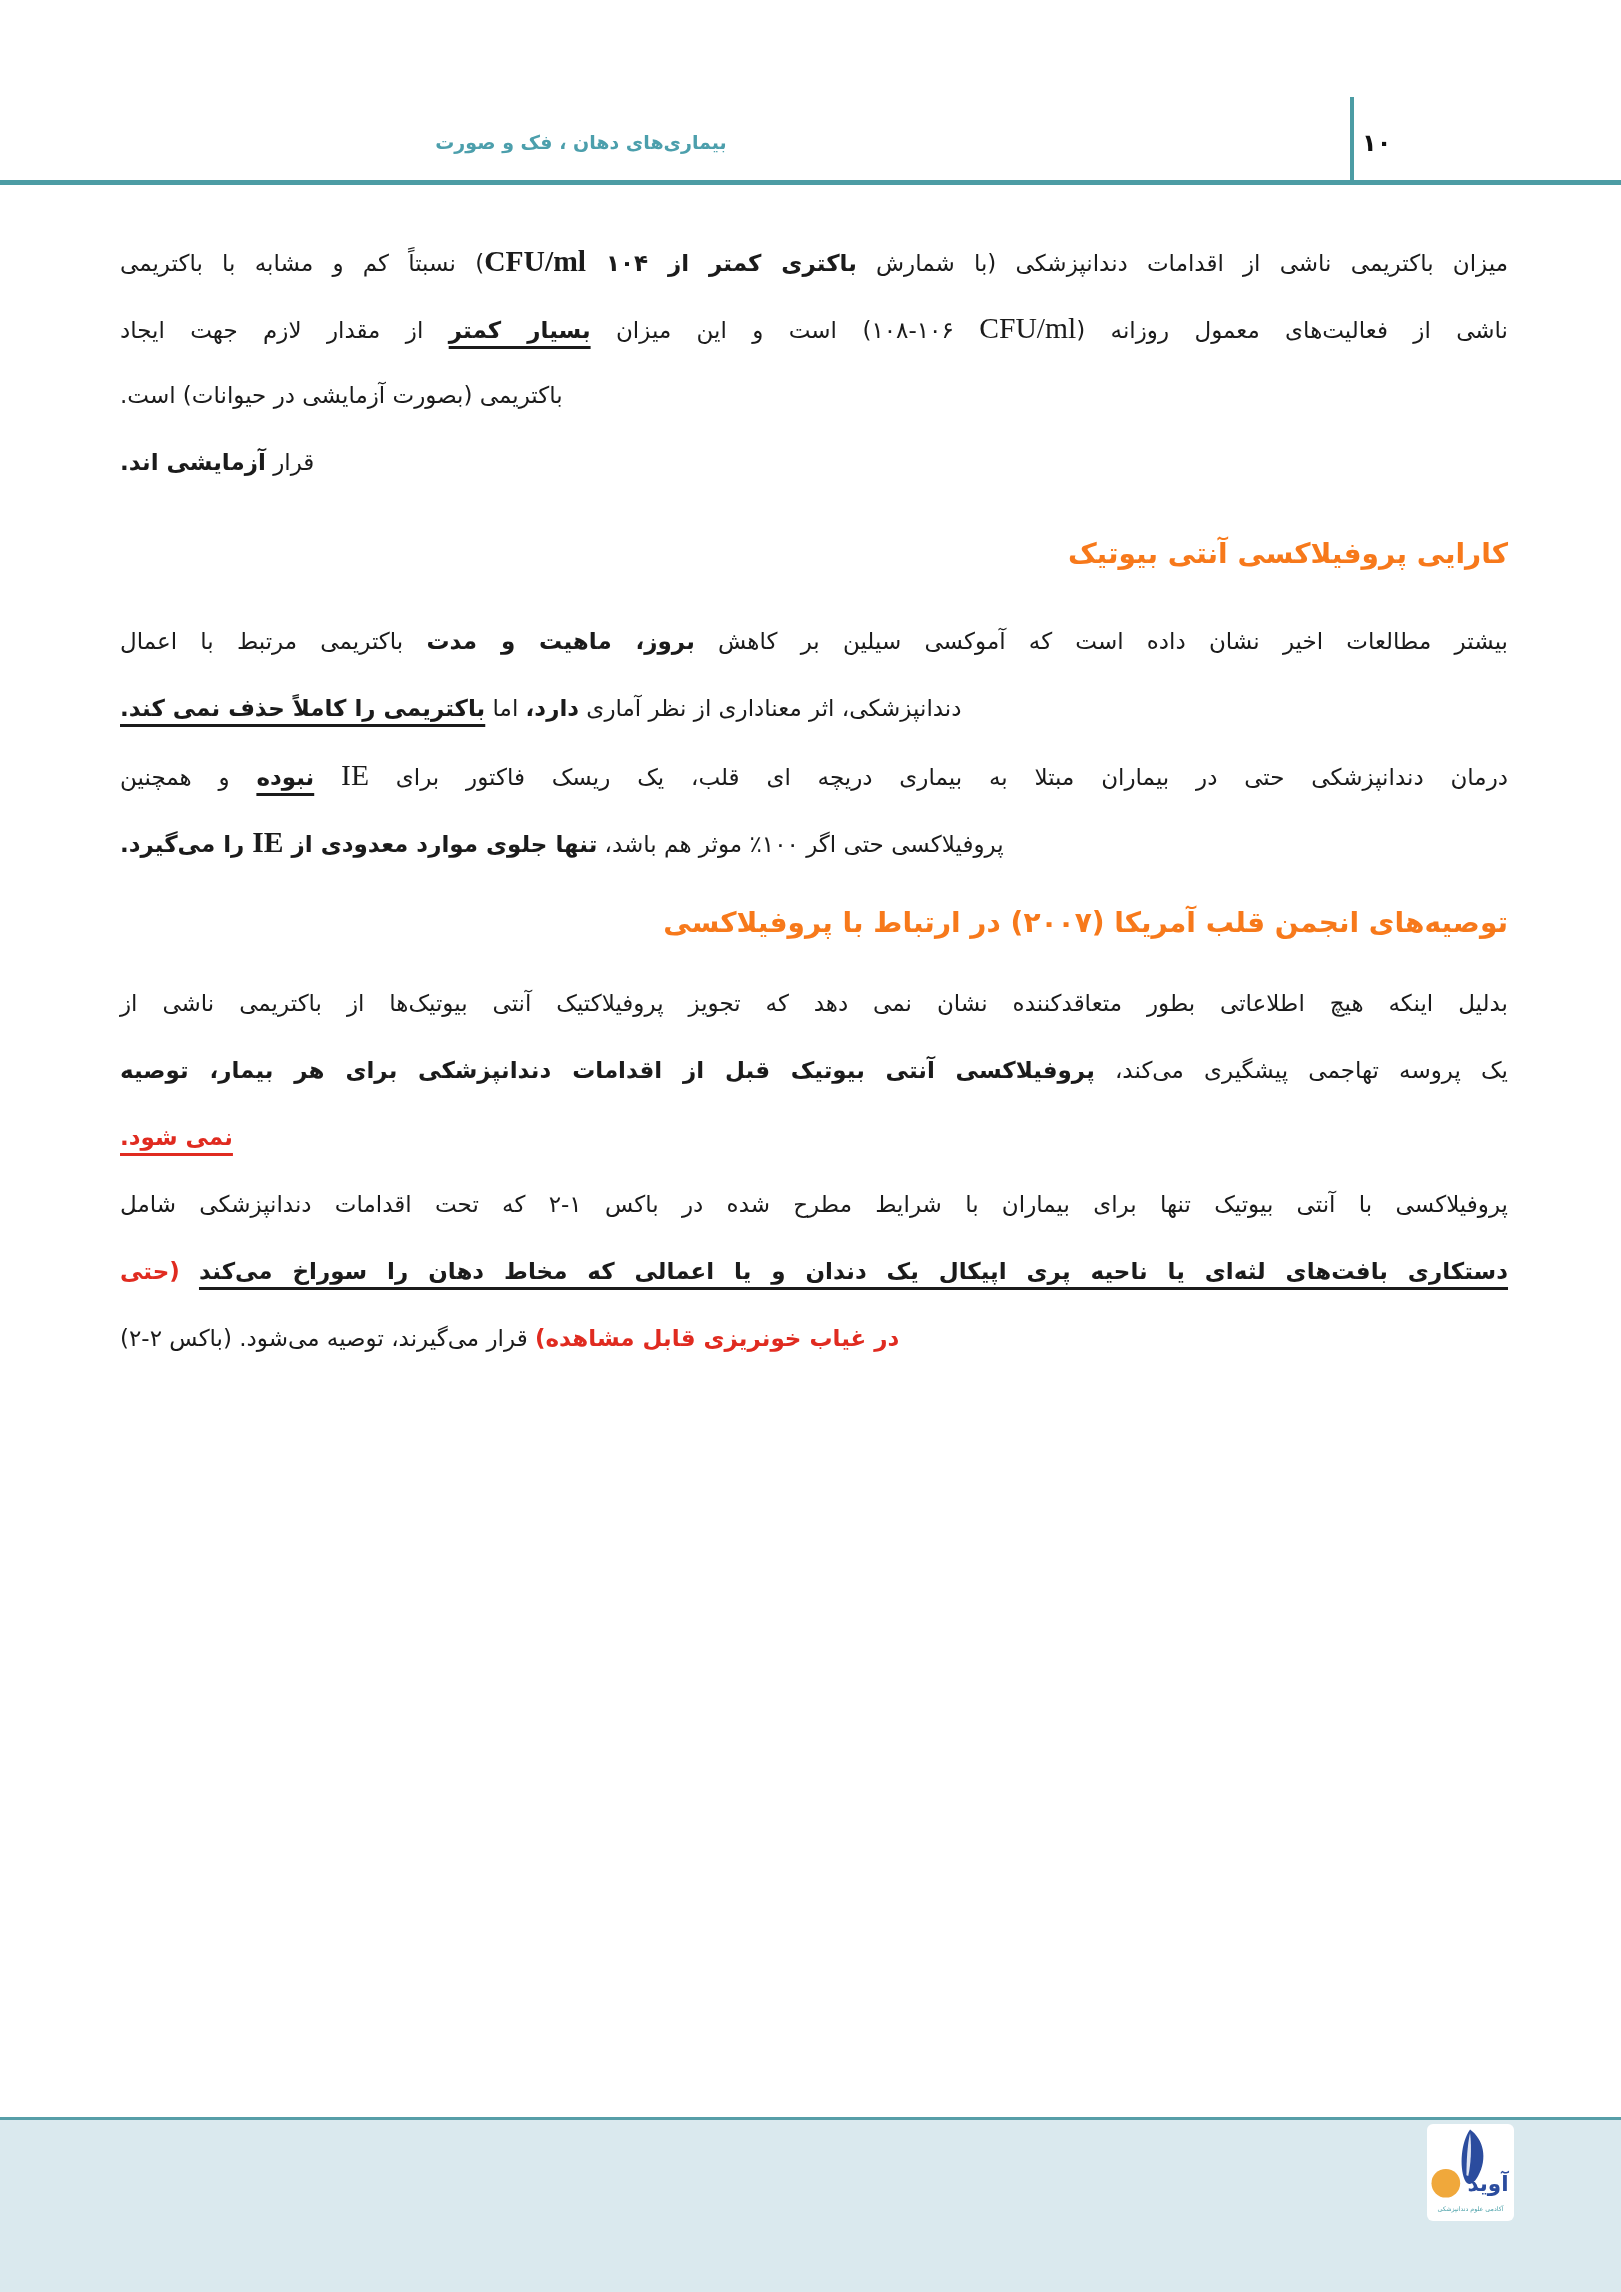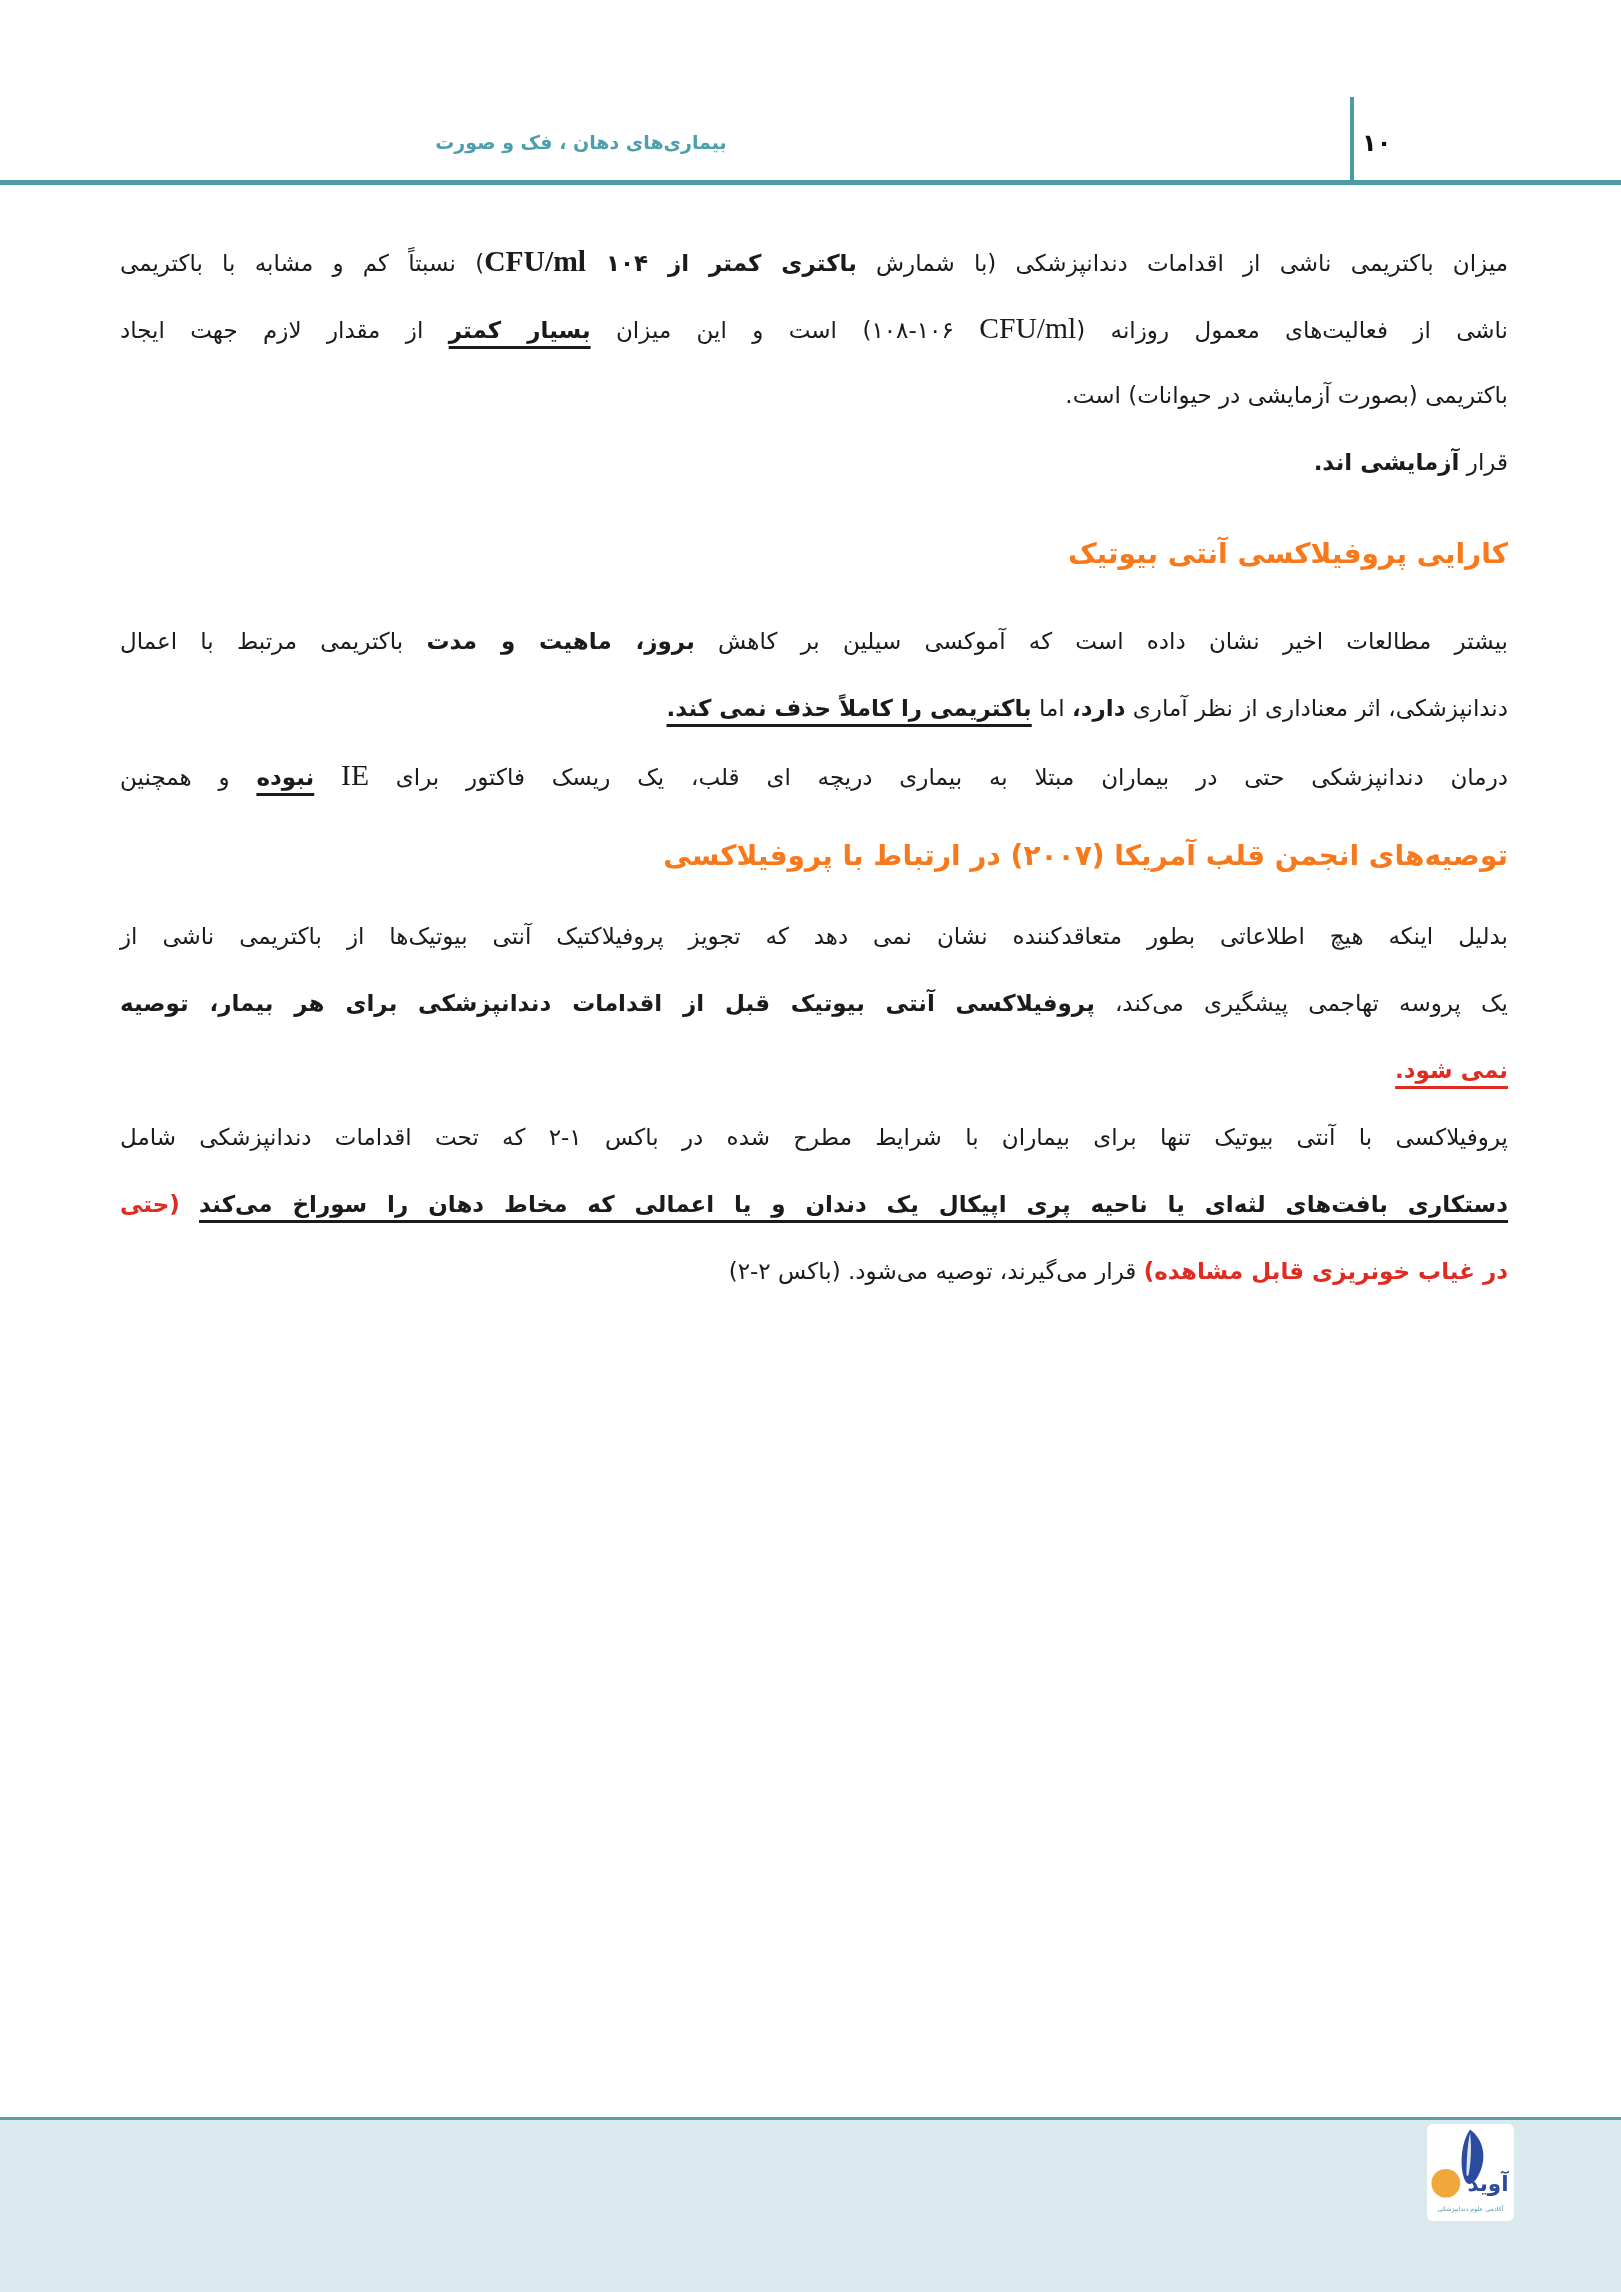--- a/index.html
+++ b/index.html
@@ -9,21 +9,21 @@
   .hdr-title{position:absolute;top:131px;left:376px;width:412px;text-align:center;
              font-size:19px;font-weight:bold;color:#4c9fac;direction:rtl;}
   .hdr-vline{position:absolute;left:1351px;top:97px;width:3.6px;height:85px;background:#4c9ca4;}
   .hdr-hline{position:absolute;left:0;top:180px;width:1622px;height:4.5px;background:#4c9ca4;}
   .page-num{position:absolute;left:1363px;top:129px;width:54px;font-size:24px;font-weight:600;
             color:#111111;text-align:left;}
   
   .doc{position:absolute;top:228px;left:121px;width:1388px;direction:rtl;font-size:23px;
        line-height:67px;text-align:right;}
   .para{margin:0;}
-  .line{height:67px;line-height:67px;direction:rtl;text-align:right;white-space:normal;}
+  .line{height:67px;line-height:67px;direction:rtl;text-align:left;white-space:normal;}
   .line.j{text-align:justify;text-align-last:justify;}
   .r-n{font-weight:normal;}
   .r-b{font-weight:bold;}
   .r-bu{font-weight:bold;text-decoration:underline;text-decoration-thickness:2.7px;text-underline-offset:8px;}
   .r-rb{font-weight:bold;color:#e02b20;}
   .r-rbu{font-weight:bold;color:#e02b20;text-decoration:underline;text-decoration-thickness:2.7px;
          text-underline-offset:8px;text-decoration-color:#e02b20;}
   .r-lt{font-family:"Liberation Serif","DejaVu Serif",serif;font-size:29.6px;}
   .r-ltb{font-family:"Liberation Serif","DejaVu Serif",serif;font-size:29.6px;font-weight:bold;}
   .heading{font-size:28px;font-weight:bold;color:#f7791b;direction:rtl;text-align:right;line-height:39px;}
@@ -59,20 +59,21 @@
       <div class="para">
         <div class="line"><span class="r-n">قرار </span><span class="r-b">آزمایشی اند.</span></div>
       </div>
       <div class="heading h-first">کارایی پروفیلاکسی آنتی بیوتیک</div>
       <div class="para">
         <div class="line j"><span class="r-n">بیشتر مطالعات اخیر نشان داده است که آموکسی سیلین بر کاهش </span><span class="r-b">بروز، ماهیت و مدت</span><span class="r-n"> باکتریمی مرتبط با اعمال</span></div>
         <div class="line"><span class="r-n">دندانپزشکی، اثر معناداری از نظر آماری </span><span class="r-b">دارد،</span><span class="r-n"> اما </span><span class="r-bu">باکتریمی را کاملاً حذف نمی کند.</span></div>
       </div>
       <div class="para">
         <div class="line j"><span class="r-n">درمان دندانپزشکی حتی در بیماران مبتلا به بیماری دریچه ای قلب، یک ریسک فاکتور برای </span><span class="r-lt" dir="ltr">IE</span><span class="r-n"> </span><span class="r-bu">نبوده</span><span class="r-n"> و همچنین</span></div>
+        <div class="line"><span class="r-n">پروفیلاکسی حتی اگر ۱۰۰٪ موثر هم باشد، </span><span class="r-b">تنها جلوی موارد معدودی از </span><span class="r-ltb" dir="ltr">IE</span><span class="r-b"> را می‌گیرد.</span></div>
       </div>
       <div class="heading h-second">توصیه‌های انجمن قلب آمریکا (۲۰۰۷) در ارتباط با پروفیلاکسی</div>
       <div class="para">
         <div class="line j"><span class="r-n">بدلیل اینکه هیچ اطلاعاتی بطور متعاقدکننده نشان نمی دهد که تجویز پروفیلاکتیک آنتی بیوتیک‌ها از باکتریمی ناشی از</span></div>
         <div class="line j"><span class="r-n">یک پروسه تهاجمی پیشگیری می‌کند، </span><span class="r-b">پروفیلاکسی آنتی بیوتیک قبل از اقدامات دندانپزشکی برای هر بیمار، توصیه</span></div>
         <div class="line"><span class="r-rbu">نمی شود.</span></div>
       </div>
       <div class="para">
         <div class="line j"><span class="r-n">پروفیلاکسی با آنتی بیوتیک تنها برای بیماران با شرایط مطرح شده در باکس ۱-۲ که تحت اقدامات دندانپزشکی شامل</span></div>
         <div class="line j"><span class="r-bu">دستکاری بافت‌های لثه‌ای یا ناحیه پری اپیکال یک دندان و یا اعمالی که مخاط دهان را سوراخ می‌کند</span><span class="r-n"> </span><span class="r-rb">(حتی</span></div>

